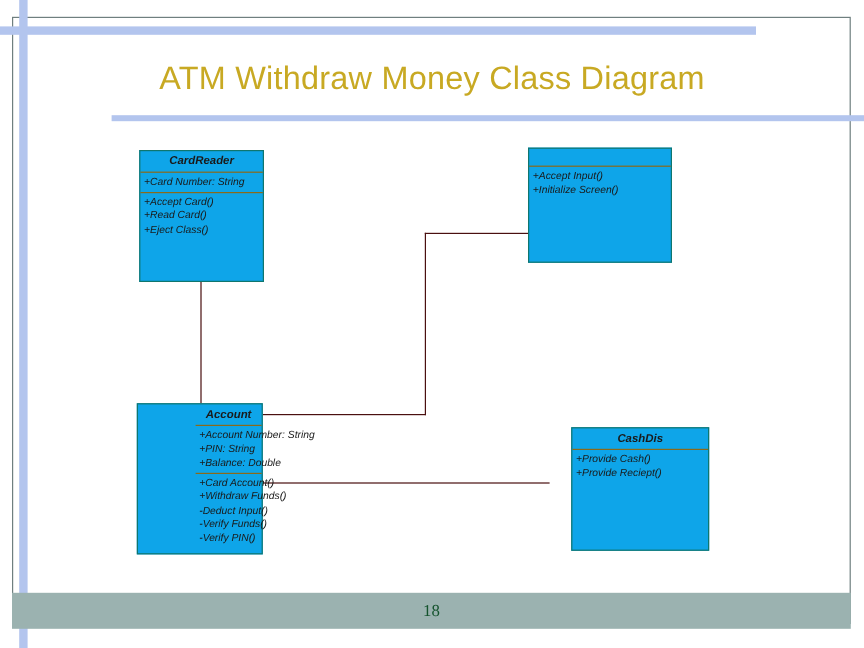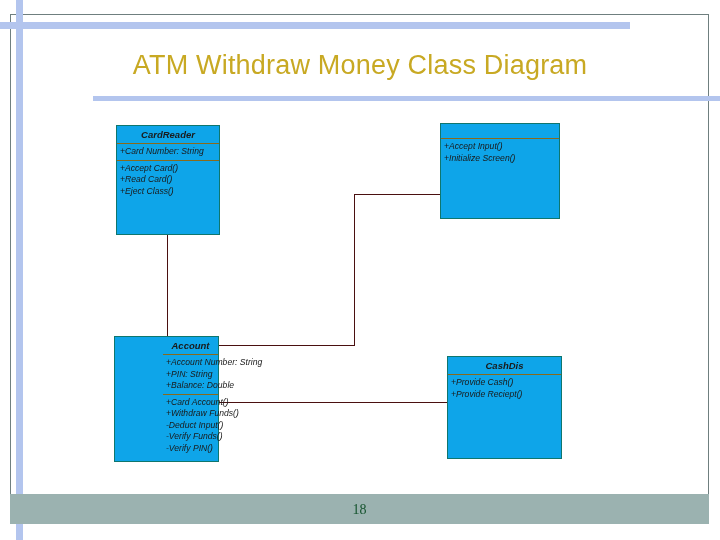--- a/index.html
+++ b/index.html
@@ -179,21 +179,21 @@
     </div>
     <div class="uml-ops">
       <div class="uml-line">+Card Account()</div>
       <div class="uml-line">+Withdraw Funds()</div>
       <div class="uml-line">-Deduct Input()</div>
       <div class="uml-line">-Verify Funds()</div>
       <div class="uml-line">-Verify PIN()</div>
     </div>
   </div>
 
-  <div class="uml-class" style="left:447px; top:356px; width:115px; height:103px;">
+  <div class="uml-class" style="left:476px; top:356px; width:115px; height:103px;">
     <div class="uml-name">CashDis</div>
     <div class="uml-ops">
       <div class="uml-line">+Provide Cash()</div>
       <div class="uml-line">+Provide Reciept()</div>
     </div>
   </div>
 
   <div class="footer-band"></div>
   <div class="footer-page">18</div>
 

